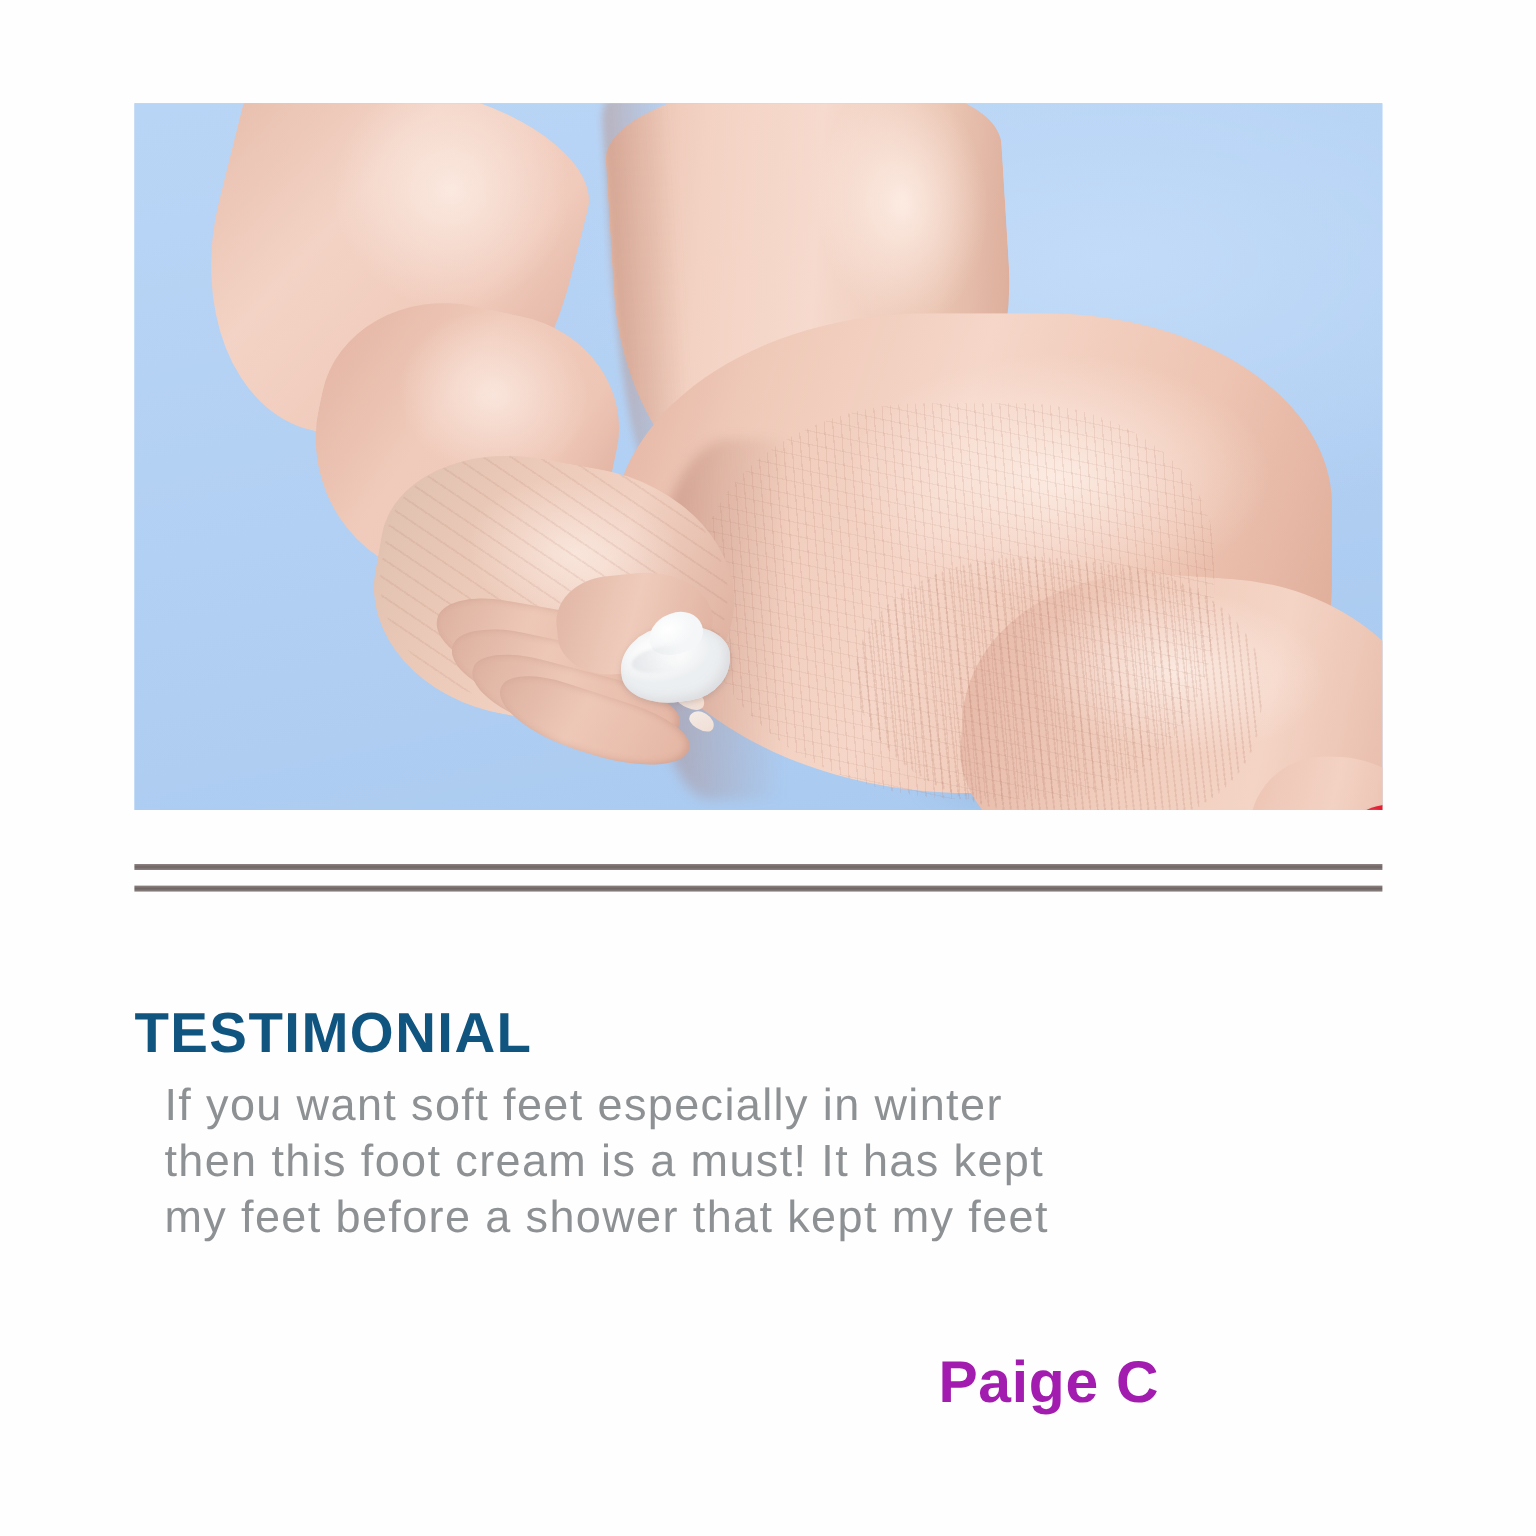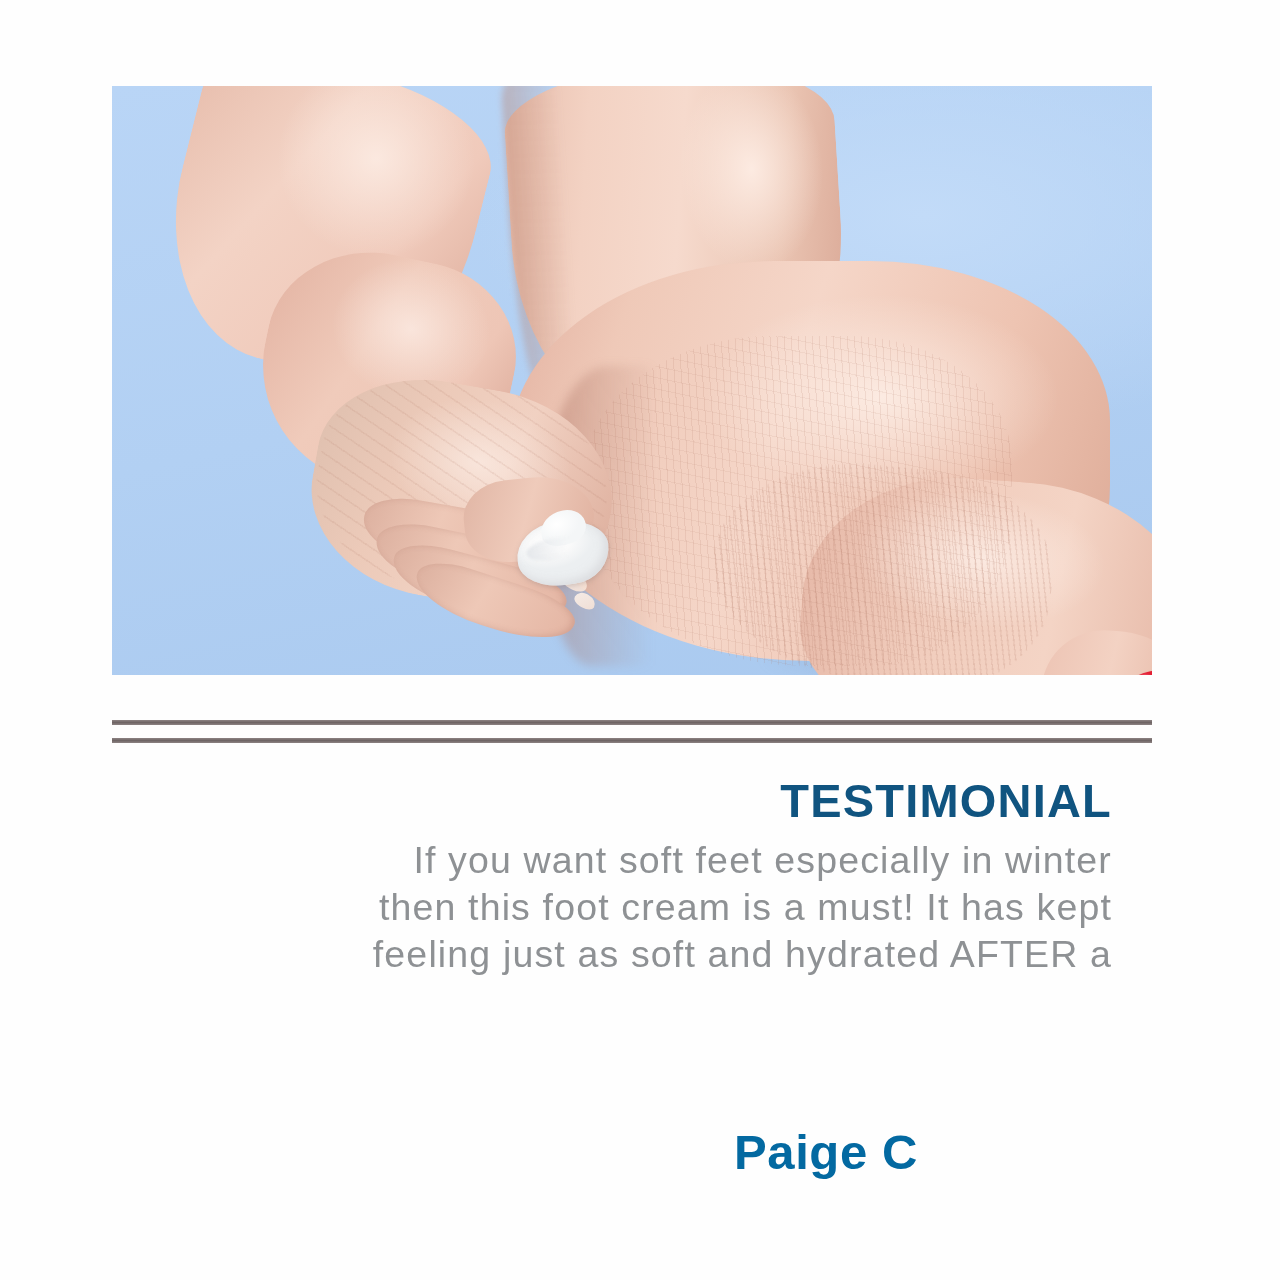--- a/index.html
+++ b/index.html
@@ -308,23 +308,22 @@
     width: 100%;
     height: 5px;
     background: linear-gradient(180deg, #8d8383 0%, #6f6565 50%, #8d8383 100%);
   }
   .divider.second { margin-top: 13px; }
 
   
   .text-block {
     position: absolute;
     left: 112px;
-    top: 776px;
+    top: 836px;
     width: 1000px;
-    text-align: right;
   }
   .heading {
     font-family: "Liberation Sans", sans-serif;
     font-weight: bold;
     font-size: 47px;
     letter-spacing: 1.2px;
     color: #105480;
     line-height: 1.08;
     margin: 0 0 10px 0;
     white-space: nowrap;
@@ -334,27 +333,27 @@
     font-size: 37.5px;
     line-height: 47px;
     letter-spacing: 1.15px;
     color: #8e9194;
     margin: 0;
   }
   .body-copy .ln { display: block; white-space: nowrap; margin-left: 25px; }
 
   .signature {
     position: absolute;
-    left: 734px;
+    left: 782px;
     top: 1124px;
     font-family: "Liberation Sans", sans-serif;
     font-weight: bold;
     font-size: 49px;
     letter-spacing: 0.6px;
-    color: #0369a1;
+    color: #a21caf;
     white-space: nowrap;
   }
 </style>
 </head>
 <body>
 
 <div class="canvas">
 
   <div class="photo-frame">
     <div class="photo-bg"></div>
@@ -395,19 +394,19 @@
   <div class="divider-group">
     <div class="divider"></div>
     <div class="divider second"></div>
   </div>
 
   <div class="text-block">
     <h1 class="heading">TESTIMONIAL</h1>
     <p class="body-copy">
       <span class="ln">If you want soft feet especially in winter</span>
       <span class="ln">then this foot cream is a must! It has kept</span>
-      <span class="ln">feeling just as soft and hydrated AFTER a</span>
+      <span class="ln">my feet before a shower that kept my feet</span>
     </p>
   </div>
 
   <div class="signature">Paige C</div>
 
 </div>
 
 </body></html>

